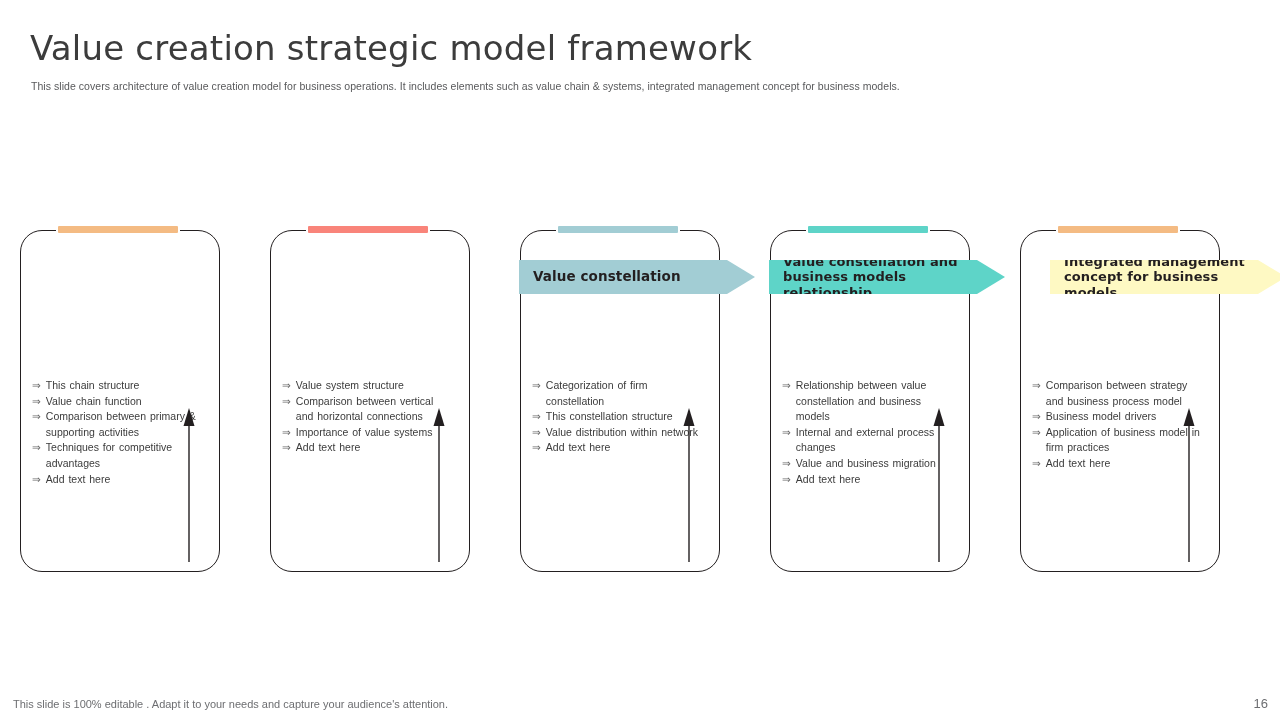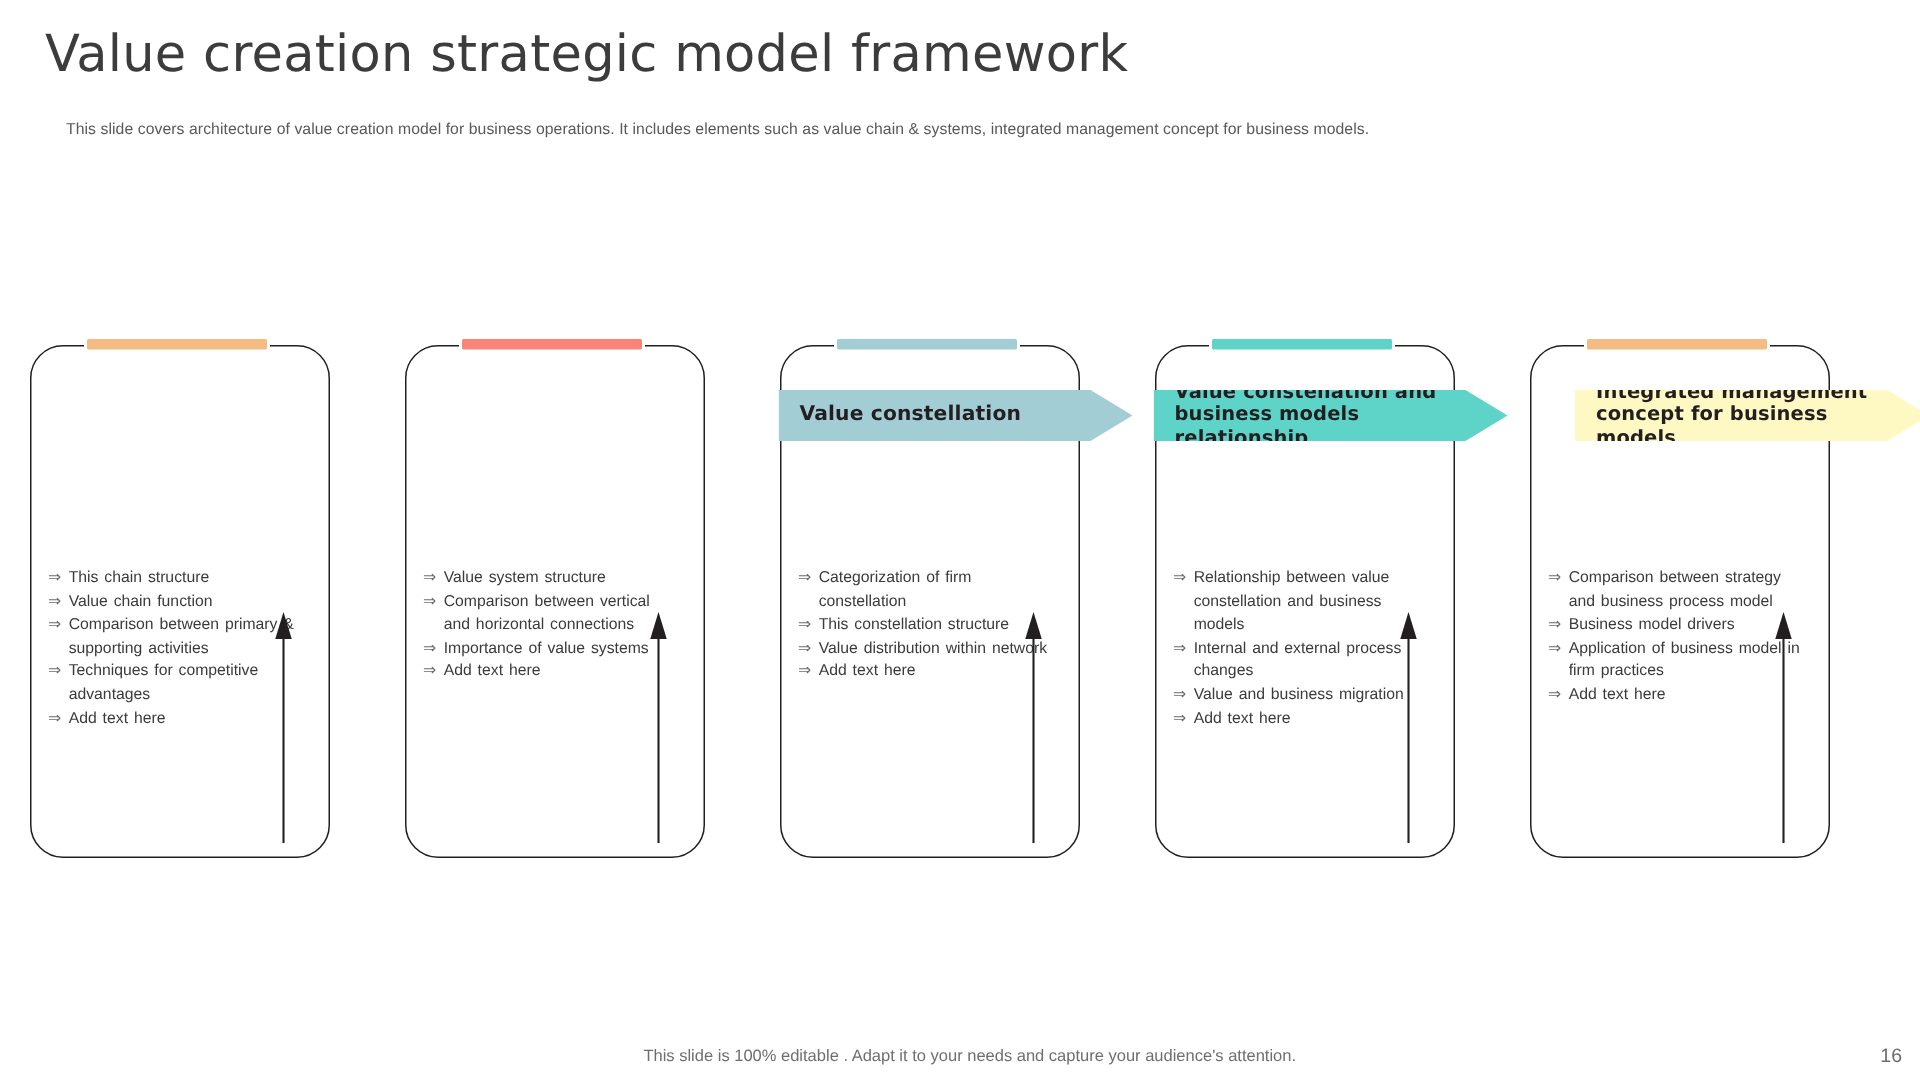--- a/index.html
+++ b/index.html
@@ -6,27 +6,27 @@
   html, body {
     width: 1280px; height: 720px;
     background: #ffffff;
     font-family: "Liberation Sans", sans-serif;
     overflow: hidden;
   }
   .slide { position: relative; width: 1280px; height: 720px; background:#fff; }
 
   
   .page-title {
-    position: absolute; left: 30px; top: 16px;
+    position: absolute; left: 30px; top: 28px;
     font-size: 34px; font-weight: 400; letter-spacing: .2px;
     color: #3c3c3c; white-space: nowrap;
     font-family: "DejaVu Sans", sans-serif;
   }
   .page-subtitle {
-    position: absolute; left: 44px; top: 80px;
+    position: absolute; left: 31px; top: 80px;
     font-size: 10.5px; color: #58595b; letter-spacing: .05px;
     white-space: nowrap;
   }
 
   
   .cards {
     position: absolute; left: 20px; top: 230px;
     width: 1240px; height: 342px;
     display: flex; gap: 50px;
   }
@@ -72,21 +72,21 @@
     width: 172px;
     font-size: 10.5px; line-height: 15.6px; color: #3b3b3b;
   }
   .bullet { display: flex; gap: 5px; margin-bottom: 0px; }
   .bullet .glyph { flex: 0 0 auto; color: #6d6d6d; font-size: 10.5px; line-height: 15.6px; }
   .bullet .btext { flex: 1 1 auto; word-spacing: 1px; }
 
   
   .footer-note {
     position: absolute; left: 13px; right: 0; top: 698px;
-    text-align: center; font-size: 11px; color: #6d6e71;
+    text-align: left; font-size: 11px; color: #6d6e71;
   }
   .page-number {
     position: absolute; right: 12px; top: 696px;
     font-size: 13px; color: #6d6e71;
   }
 </style>
 </head>
 <body>
 
 <div class="slide">

